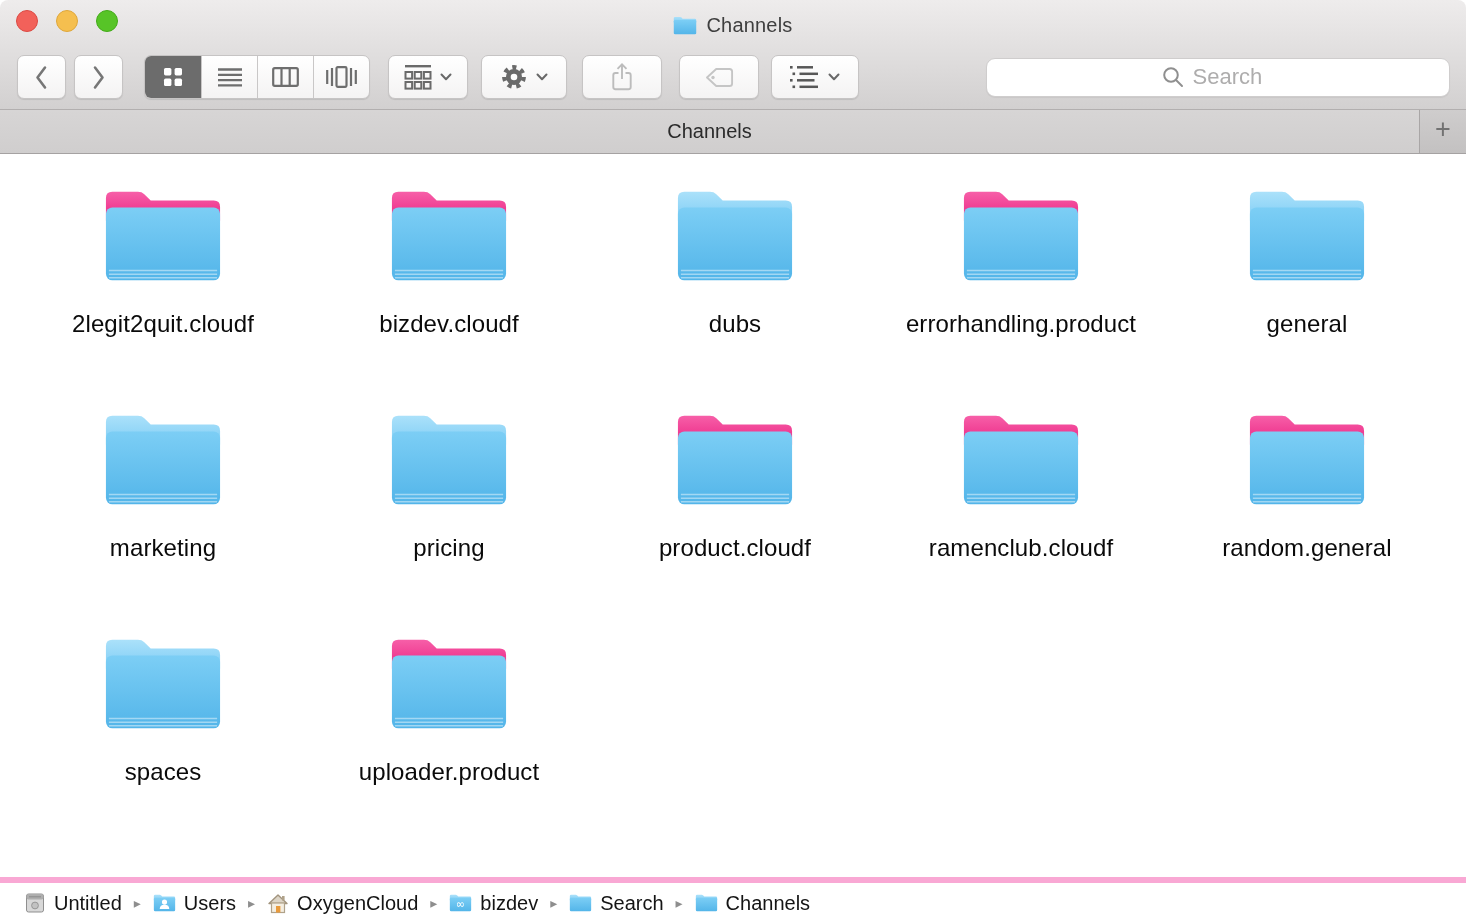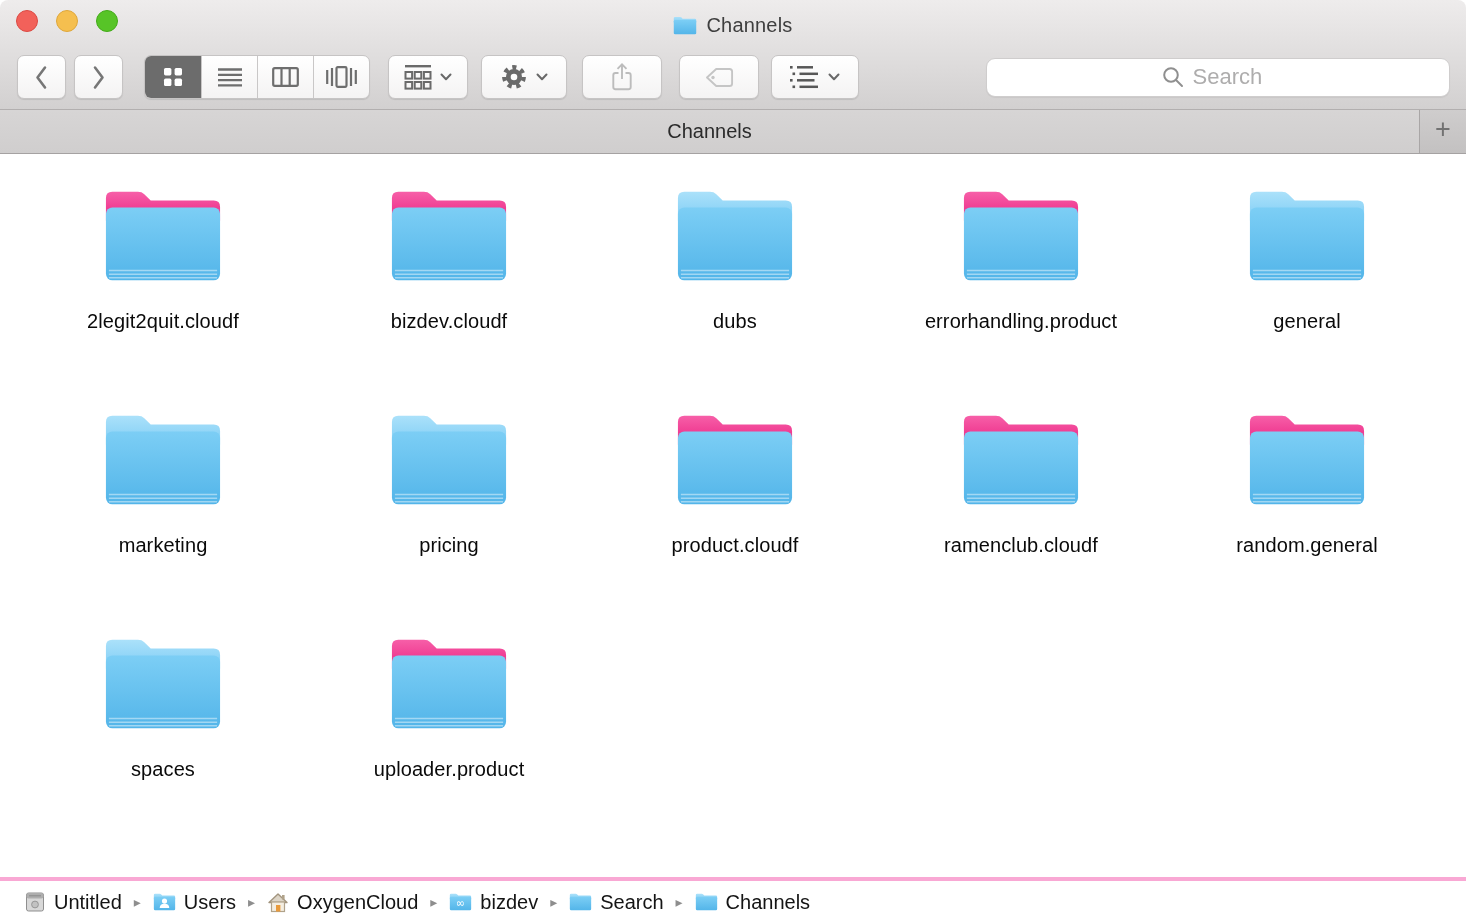--- a/index.html
+++ b/index.html
@@ -39,24 +39,24 @@
   .new-tab { width:47px; border-left:1px solid #a9a6a6; background:linear-gradient(#cfcdcd,#c3c1c1); display:flex; align-items:center; justify-content:center;
              font-size:27px; font-weight:300; color:#727272; line-height:1; padding-bottom:4px; }
 
   
   .content { flex:1 1 auto; background:#ffffff; overflow:hidden; }
   .grid { display:grid; grid-template-columns:repeat(5, 286px); padding:33px 0 0 20px; }
   figure.folder-cell { height:224px; display:flex; flex-direction:column; align-items:center; }
   .folder-icon { width:122px; height:97px; display:block; }
   .folder-icon.pink .bk-blue { display:none; }
   .folder-icon.blue .bk-pink { display:none; }
-  .folder-label { margin-top:26px; font-size:20px; color:#0a0a0a; letter-spacing:0.1px; }
+  .folder-label { margin-top:26px; font-size:24px; color:#0a0a0a; letter-spacing:0.1px; }
 
   
-  .pathbar { height:46px; background:#ffffff; border-top:4px solid #f9a8d4; display:flex; align-items:center; padding-left:24px; gap:9px; flex:0 0 auto; }
+  .pathbar { height:46px; background:#ffffff; border-top:6px solid #f9a8d4; display:flex; align-items:center; padding-left:24px; gap:9px; flex:0 0 auto; }
   .crumb { display:flex; align-items:center; gap:8px; }
   .crumb-label { font-size:20px; color:#141414; }
   .crumb-sep { font-size:14px; color:#8e8e8e; padding:0 3px; }
 
   svg { display:block; }
 </style>
 </head>
 <body>
 
 <svg width="0" height="0" style="position:absolute" aria-hidden="true">

